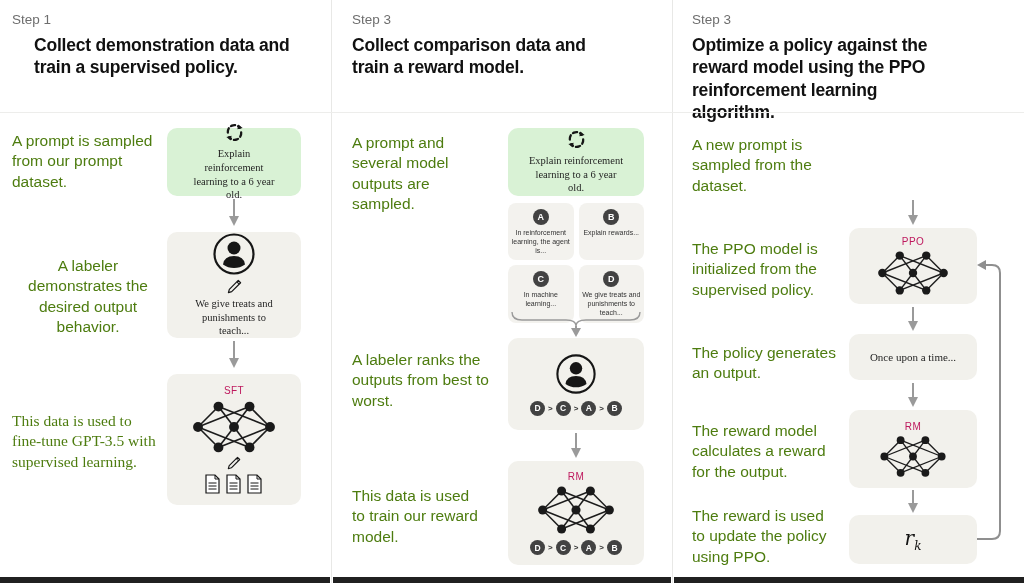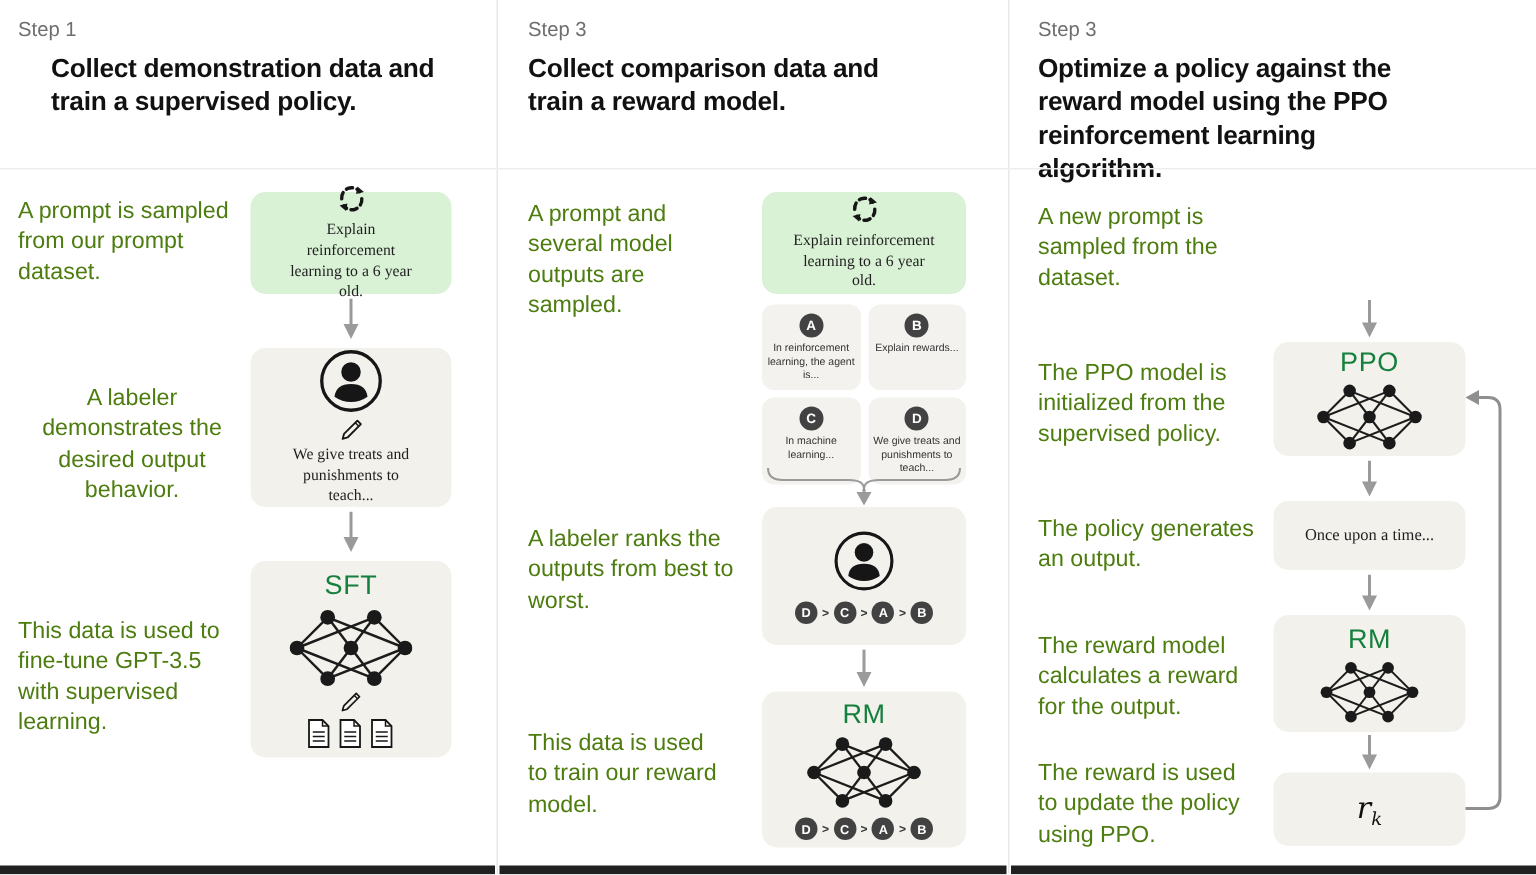--- a/index.html
+++ b/index.html
@@ -9,21 +9,21 @@
   .vdivider{position:absolute;top:0;bottom:0;width:1px;background:#e8e8e6;}
   .hrule{position:absolute;height:1px;background:#ededeb;}
   .step-label{font-size:13.5px;color:#6e6e6e;}
   .step-title{font-size:17.5px;font-weight:700;color:#111;line-height:1.28;letter-spacing:-0.2px;}
   .caption{font-size:15.5px;line-height:1.32;color:#4d7c0f;}
   .box{position:absolute;border-radius:10px;display:flex;flex-direction:column;align-items:center;
        justify-content:center;text-align:center;}
   .green{background:#d9f2d5;}
   .gray{background:#f2f1ec;}
   .box-text{font-size:10.5px;line-height:1.3;color:#1f1f1f;padding:0 20px;font-family:Liberation Serif, serif;}
-  .model-label{font-size:18px;color:#15803d;letter-spacing:0.4px;}
+  .model-label{font-size:10px;color:#be185d;letter-spacing:0.4px;}
   .mini-grid{position:absolute;display:grid;grid-template-columns:1fr 1fr;gap:5px;}
   .mini-box{background:#f3f2ee;border-radius:8px;display:flex;flex-direction:column;align-items:center;
             padding:6px 3px 5px 3px;}
   .mini-badge{width:16px;height:16px;border-radius:50%;background:#424242;color:#fff;font-size:9px;
               font-weight:700;display:flex;align-items:center;justify-content:center;margin-bottom:3px;}
   .mini-text{font-size:7px;line-height:1.3;color:#333;text-align:center;}
   .badge-row{display:flex;align-items:center;justify-content:center;gap:3px;}
   .badge{width:15px;height:15px;border-radius:50%;background:#424242;color:#fff;font-size:8.5px;
          font-weight:700;display:flex;align-items:center;justify-content:center;}
   .gt{font-size:8px;font-weight:700;color:#333;}
@@ -39,21 +39,21 @@
 
   <div class="vdivider" style="left:331px;"></div>
   <div class="vdivider" style="left:672px;"></div>
 
   <div class="abs step-label" style="left:12px;top:12px;">Step 1</div>
   <div class="abs step-title" style="left:12px;top:34px;width:292px;margin-left:22px;">Collect demonstration data and train a supervised policy.</div>
   <div class="hrule" style="left:0;top:112px;width:331px;"></div>
 
   <div class="abs caption" style="left:12px;top:131px;width:142px;">A prompt is sampled from our prompt dataset.</div>
   <div class="abs caption" style="left:12px;top:256px;width:152px;text-align:center;">A labeler demonstrates the desired output behavior.</div>
-  <div class="abs caption" style="left:12px;top:411px;width:148px;">This data is used to fine-tune GPT-3.5 with supervised learning.</div>
+  <div class="abs caption" style="left:12px;top:411px;width:148px;font-family:Liberation Serif, serif;">This data is used to fine-tune GPT-3.5 with supervised learning.</div>
 
   <div class="box green" style="left:167px;top:128px;width:134px;height:68px;">
     <span style="margin-bottom:4px;">
       <svg width="21" height="21" viewBox="0 0 22 22">
         <path d="M4,11 A7,7 0 0 1 16.5,6" fill="none" stroke="#161616" stroke-width="2.4" stroke-dasharray="4.5,3.2" stroke-linecap="round"></path>
         <polygon points="15,2.5 19.5,6.2 14,7.6" fill="#161616"></polygon>
         <path d="M18,11 A7,7 0 0 1 5.5,16" fill="none" stroke="#161616" stroke-width="2.4" stroke-dasharray="4.5,3.2" stroke-linecap="round"></path>
         <polygon points="7,19.5 2.5,15.8 8,14.4" fill="#161616"></polygon>
       </svg>
     </span>

